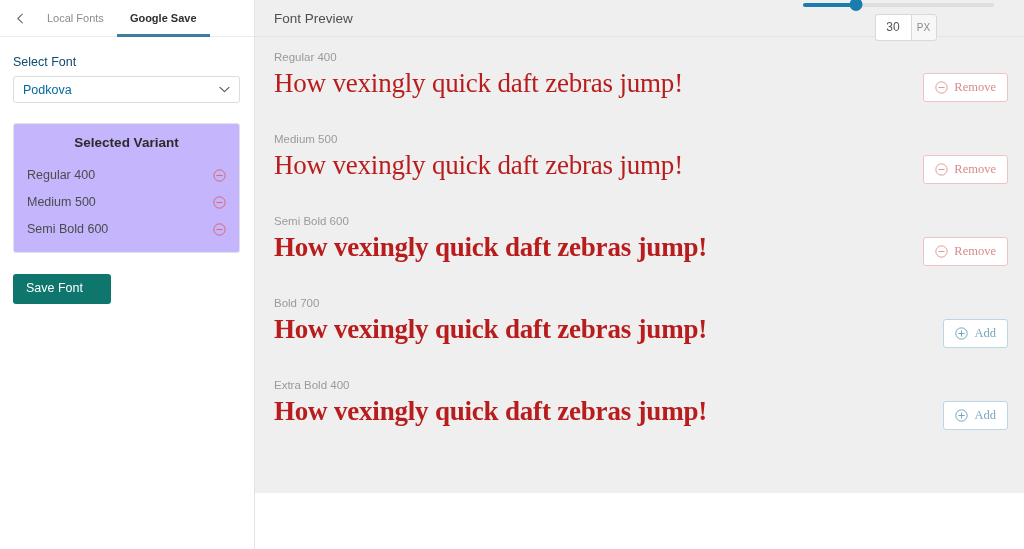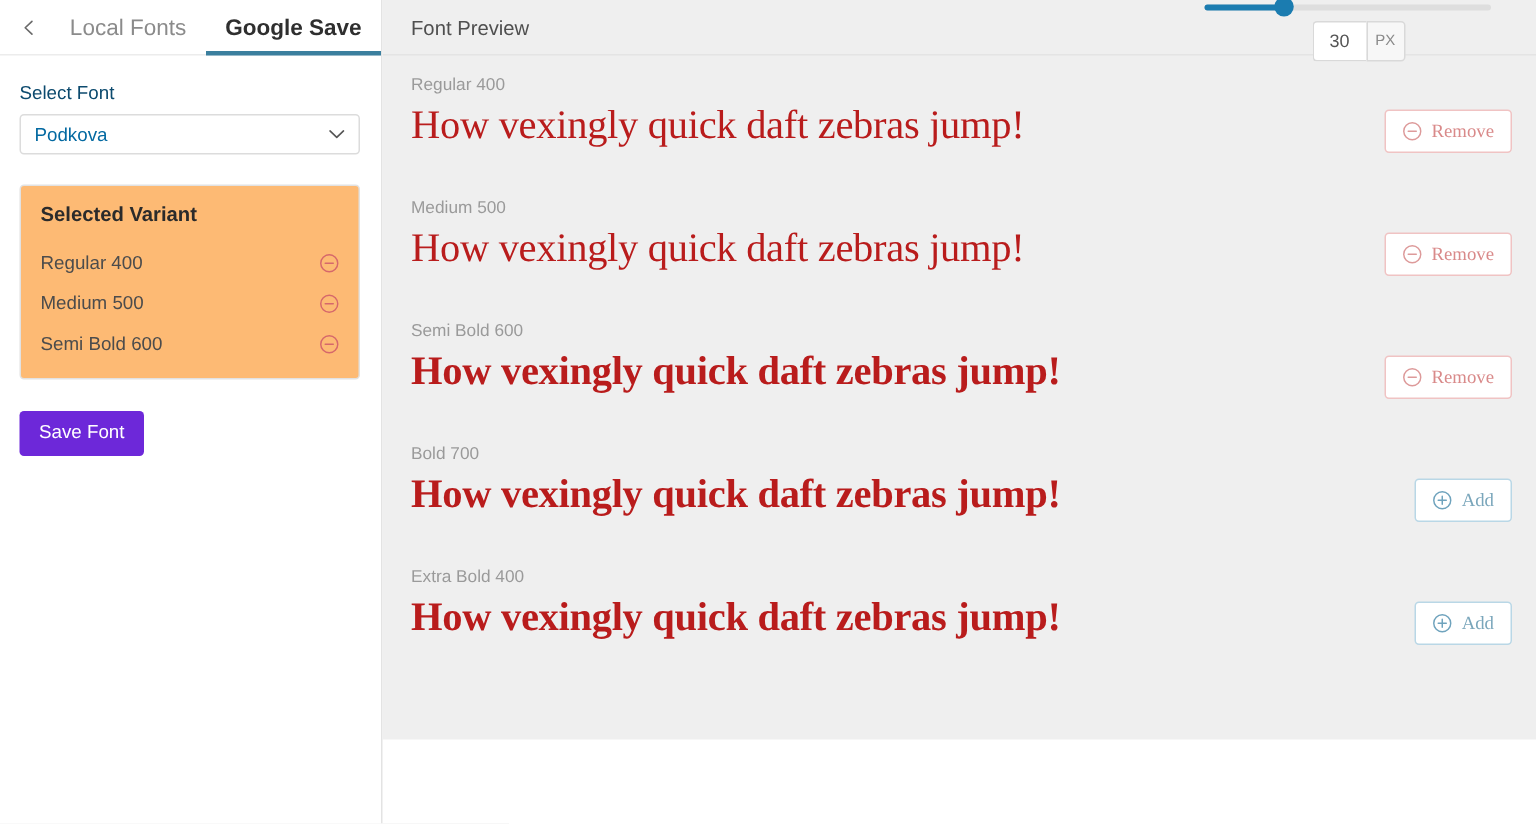--- a/index.html
+++ b/index.html
@@ -47,21 +47,21 @@
     height: 16px;
     display: flex;
     align-items: center;
     justify-content: center;
     margin-right: 6px;
     cursor: pointer;
   }
   .back-chev svg { display: block; }
 
   .tab {
-    font-size: 15px;
+    font-size: 11px;
     color: #8b8b8b;
     padding: 0 13px;
     height: 37px;
     line-height: 37px;
     cursor: pointer;
     white-space: nowrap;
   }
   .tab.active {
     color: #2f2f2f;
     font-weight: bold;
@@ -99,22 +99,23 @@
     height: 12px;
     display: flex;
     align-items: center;
     justify-content: center;
   }
 
   .variant-card {
     margin-top: 20px;
     border: 1px solid #e2e2e2;
     border-radius: 3px;
-    background: #fdba74;
+    background: #c4b5fd;
     padding: 11px 13px 10px 13px;
+    text-align: center;
   }
   .variant-card-title {
     font-size: 13.5px;
     font-weight: bold;
     color: #2b2b2b;
     margin-bottom: 12px;
   }
   .variant-row {
     display: flex;
     align-items: center;
@@ -132,26 +133,26 @@
     height: 14px;
     cursor: pointer;
     display: flex;
     align-items: center;
     justify-content: center;
   }
 
   .save-btn {
     margin-top: 21px;
     display: inline-block;
-    background: #6d28d9;
+    background: #0f766e;
     color: #ffffff;
     font-size: 12.5px;
     border: none;
     border-radius: 3px;
-    padding: 8px 13px 9px 13px;
+    padding: 8px 28px 9px 13px;
     cursor: pointer;
     font-family: "Liberation Sans", sans-serif;
     line-height: 1;
   }
 
   
   .main {
     flex: 1 1 auto;
     height: 493px;
     background: #efefef;

